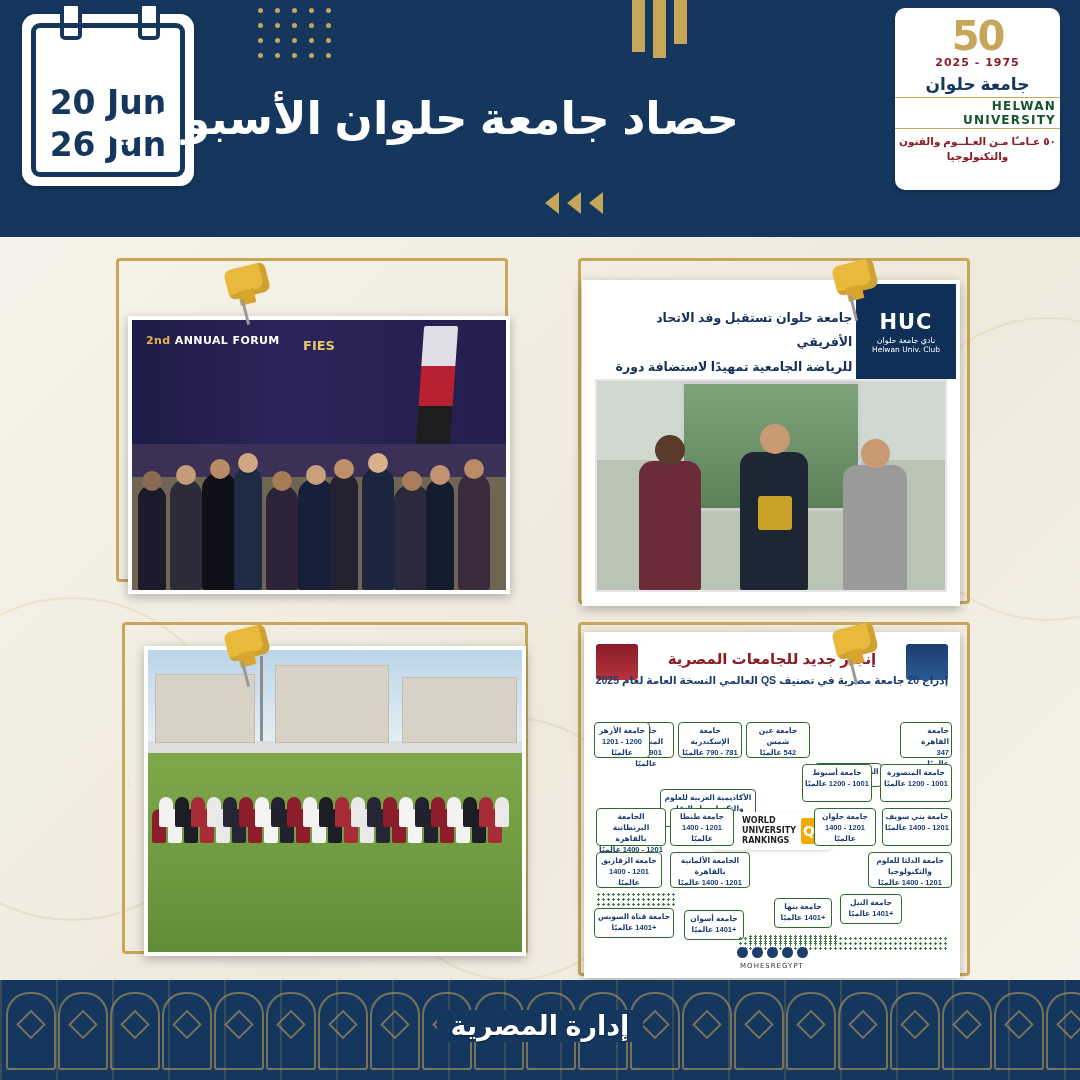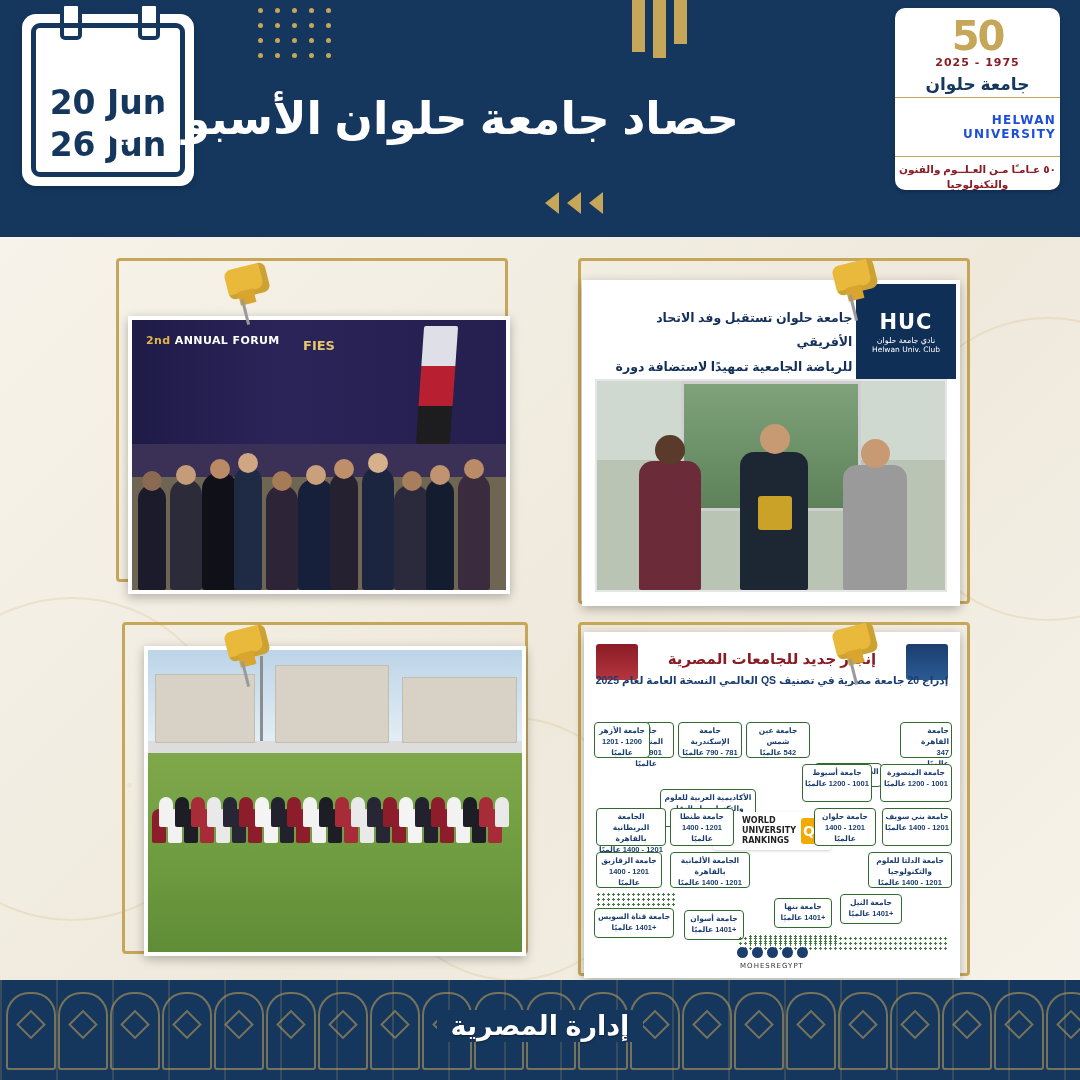--- a/index.html
+++ b/index.html
@@ -75,23 +75,23 @@
   }
   .logo-50{
     color:#c6a658;font-size:40px;font-weight:bold;line-height:.9;
     font-family:"DejaVu Sans",sans-serif;letter-spacing:-2px;
   }
   .logo-years{
     color:#8a1c25;font-size:11px;font-weight:bold;letter-spacing:1px;
     margin-top:2px;font-family:"DejaVu Sans",sans-serif;
   }
   .logo-ar{color:#15375e;font-size:17px;font-weight:bold;margin-top:5px;}
-  .logo-en{color:#1d4ed8;font-size:12px;font-weight:bold;letter-spacing:1.2px;
+  .logo-en{color:#14532d;font-size:12px;font-weight:bold;letter-spacing:1.2px;
     font-family:"DejaVu Sans",sans-serif;border-top:1px solid #c6a658;
-    border-bottom:1px solid #c6a658;padding:15px 4px;margin-top:2px;}
+    border-bottom:1px solid #c6a658;padding:1px 4px;margin-top:2px;}
   .logo-sub{color:#8a1c25;font-size:10.5px;font-weight:bold;margin-top:5px;text-align:center;line-height:1.45;}
 
   
   .body-bg{
     position:absolute;top:237px;left:0;width:1080px;height:783px;
     background:
       radial-gradient(circle at 88% 18%, rgba(198,166,88,.10) 0 2px, transparent 3px),
       radial-gradient(circle at 12% 70%, rgba(198,166,88,.10) 0 2px, transparent 3px),
       linear-gradient(135deg,#f7f3ea 0%,#efe9dc 55%,#f7f3ea 100%);
   }

